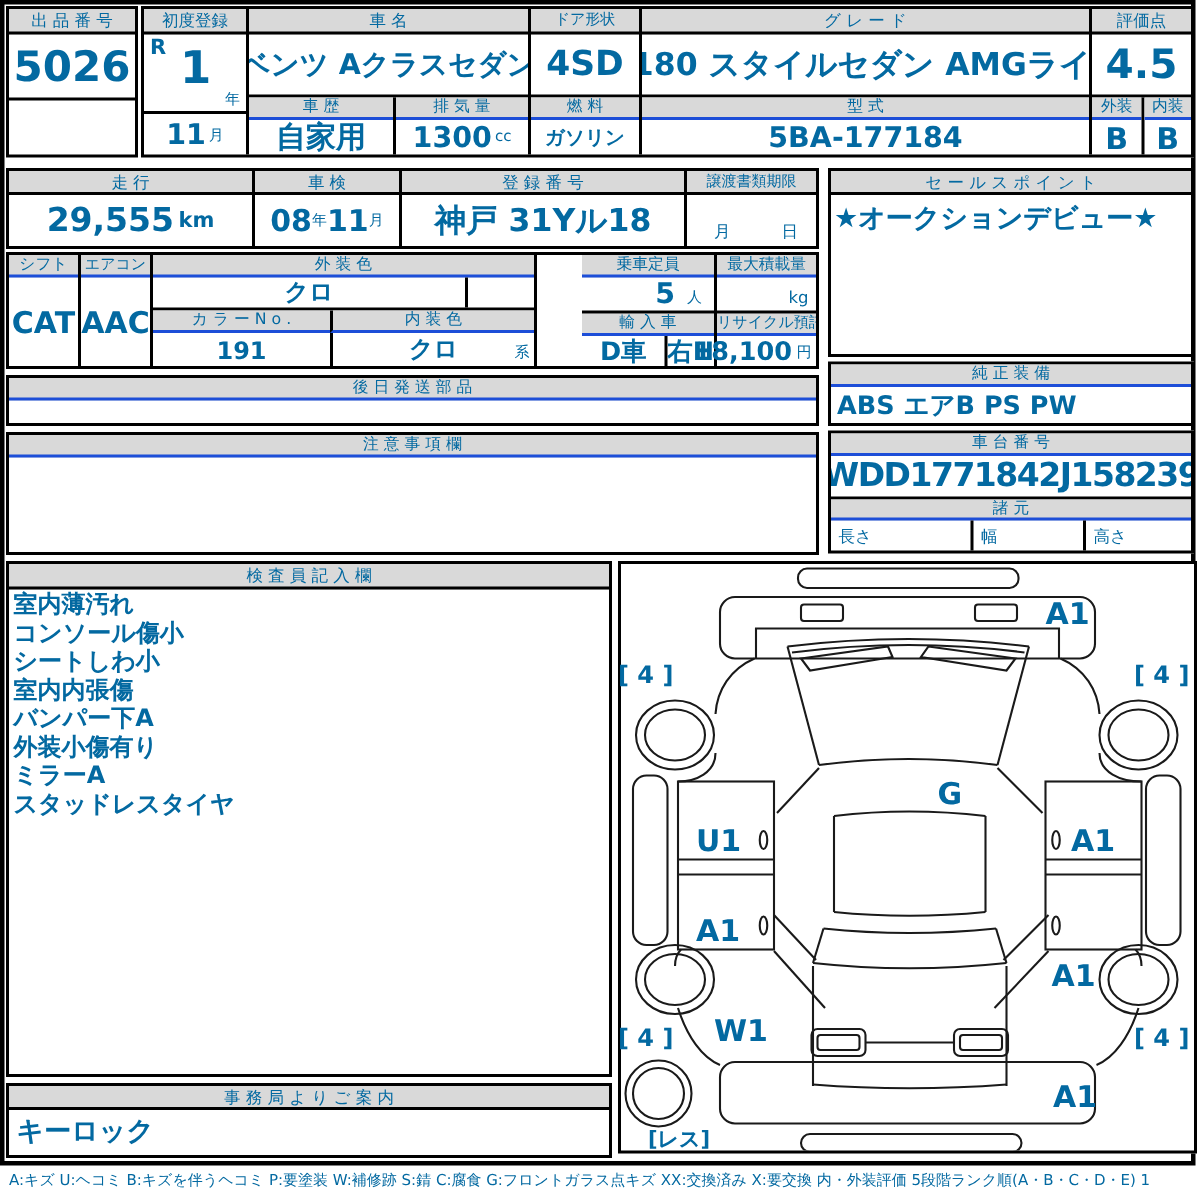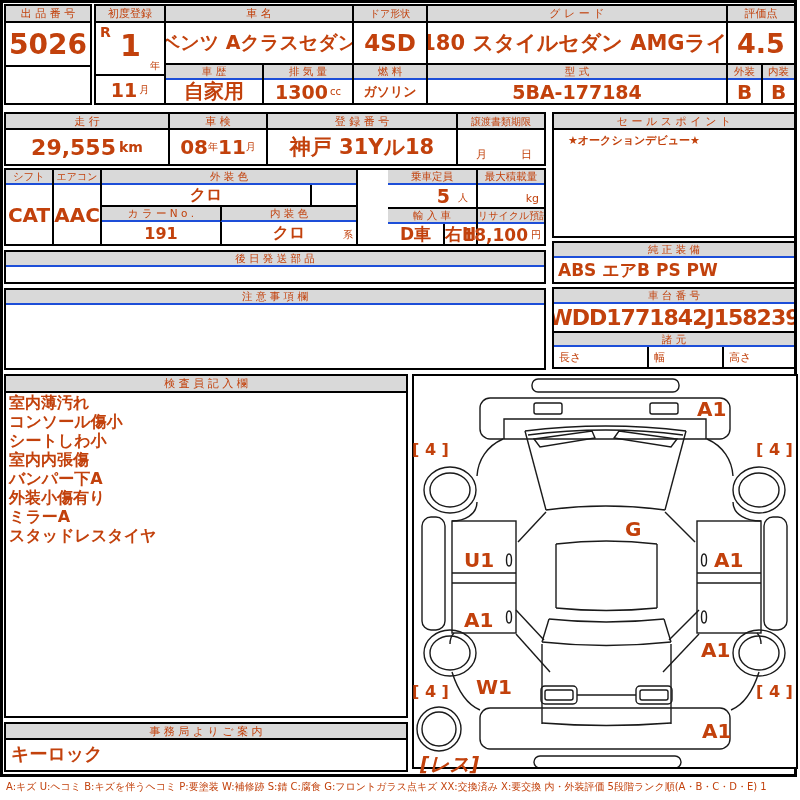--- a/index.html
+++ b/index.html
@@ -1,17 +1,17 @@
 <!DOCTYPE html>
 <html><head>
 <meta charset="utf-8">
 <style>
   html,body{margin:0;padding:0;background:#fff;}
   #sheet{position:relative;width:800px;height:800px;background:#fff;
-         font-family:"DejaVu Sans","Liberation Sans",sans-serif;color:#c2410c;overflow:hidden;}
+         font-family:"DejaVu Sans","Liberation Sans",sans-serif;color:#0369a1;overflow:hidden;}
   .frame{position:absolute;left:0;top:0;width:797px;height:777px;border:3px solid #000;box-sizing:border-box;}
   .box{position:absolute;border:2px solid #000;box-sizing:border-box;background:#fff;}
   .h{background:#d9d9d9;border-bottom:2px solid #000;font-size:11px;text-align:center;
      height:17px;line-height:15px;box-sizing:border-box;overflow:hidden;white-space:nowrap;}
   .h2{background:#d9d9d9;border-bottom:2px solid #1d4ed8;font-size:10.5px;text-align:center;
      height:15px;line-height:13px;box-sizing:border-box;overflow:hidden;white-space:nowrap;}
   .v{font-weight:bold;text-align:center;overflow:hidden;white-space:nowrap;}
   .row{display:flex;box-sizing:border-box;}
   .col{display:flex;flex-direction:column;box-sizing:border-box;}
   .bl{border-left:2px solid #000;}
@@ -179,21 +179,21 @@
   <div class="grow"></div>
 </div>
 
 <div class="box col" style="left:4px;top:288px;width:542px;height:82px;">
   <div class="h2">注 意 事 項 欄</div>
   <div class="grow"></div>
 </div>
 
 <div class="box col" style="left:552px;top:112px;width:244px;height:126px;">
   <div class="h" style="height:16px;">セ ー ル ス ポ イ ン ト</div>
-  <div class="grow" style="font-weight:bold;font-size:11px;padding:3px 14px;">★オークションデビュー★</div>
+  <div class="grow" style="font-weight:bold;font-size:18px;padding:3px 2px;">★オークションデビュー★</div>
 </div>
 
 <div class="box col" style="left:552px;top:241px;width:244px;height:43px;">
   <div class="h2">純 正 装 備</div>
   <div class="grow" style="font-weight:bold;font-size:17px;padding:1px 4px;">ABS エアB PS PW</div>
 </div>
 
 <div class="box col" style="left:552px;top:287px;width:244px;height:82px;">
   <div class="h2">車 台 番 号</div>
   <div class="v cen bb" style="height:27px;font-size:22px;letter-spacing:-1px;">WDD1771842J158239</div>
@@ -318,21 +318,21 @@
   <span class="lbl" style="left:342px;top:64px;font-size:16px;">[ 4 ]</span>
   <span class="lbl" style="left:211px;top:141px;font-size:20px;">G</span>
   <span class="lbl" style="left:50px;top:172px;font-size:20px;">U1</span>
   <span class="lbl" style="left:300px;top:172px;font-size:20px;">A1</span>
   <span class="lbl" style="left:50px;top:232px;font-size:20px;">A1</span>
   <span class="lbl" style="left:287px;top:262px;font-size:20px;">A1</span>
   <span class="lbl" style="left:62px;top:299px;font-size:20px;">W1</span>
   <span class="lbl" style="left:-2px;top:306px;font-size:16px;">[ 4 ]</span>
   <span class="lbl" style="left:342px;top:306px;font-size:16px;">[ 4 ]</span>
   <span class="lbl" style="left:288px;top:343px;font-size:20px;">A1</span>
-  <span class="lbl" style="left:6px;top:375px;font-size:20px;font-style:italic;">[レス]</span>
+  <span class="lbl" style="left:18px;top:375px;font-size:14px;">[レス]</span>
 </div>
 
 <div class="box col" style="left:4px;top:722px;width:404px;height:50px;">
   <div class="h" style="height:16px;">事 務 局 よ り ご 案 内</div>
   <div class="grow" style="font-weight:bold;font-size:18px;padding:2px 5px;">キーロック</div>
 </div>
 
 <div style="position:absolute;left:6px;top:780px;width:788px;font-size:10px;white-space:nowrap;overflow:hidden;">A:キズ U:ヘコミ B:キズを伴うヘコミ P:要塗装 W:補修跡 S:錆 C:腐食 G:フロントガラス点キズ XX:交換済み X:要交換  内・外装評価  5段階ランク順(A・B・C・D・E) 1</div>
 
 </div>

